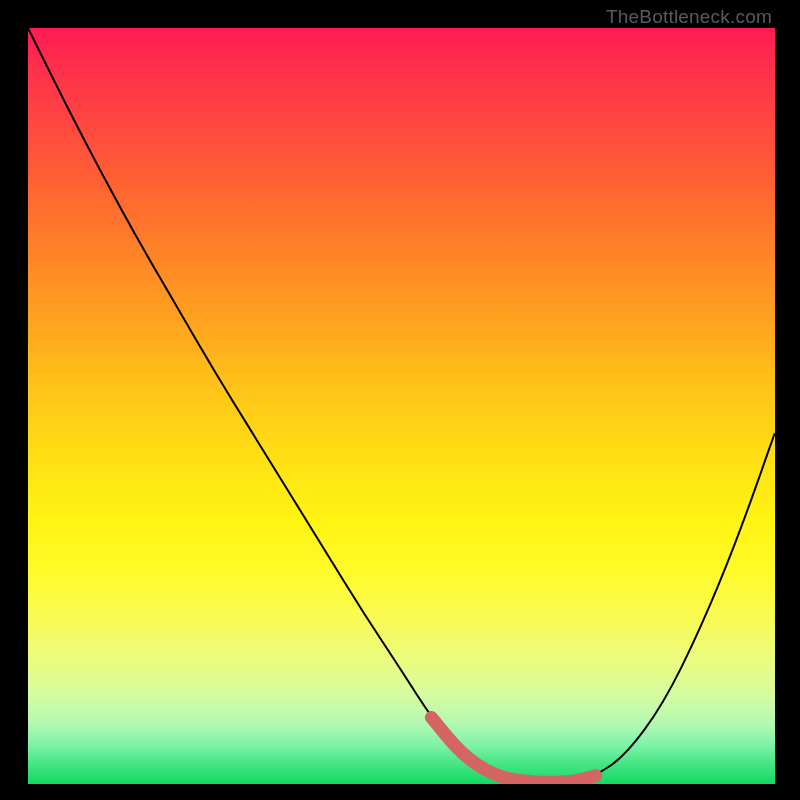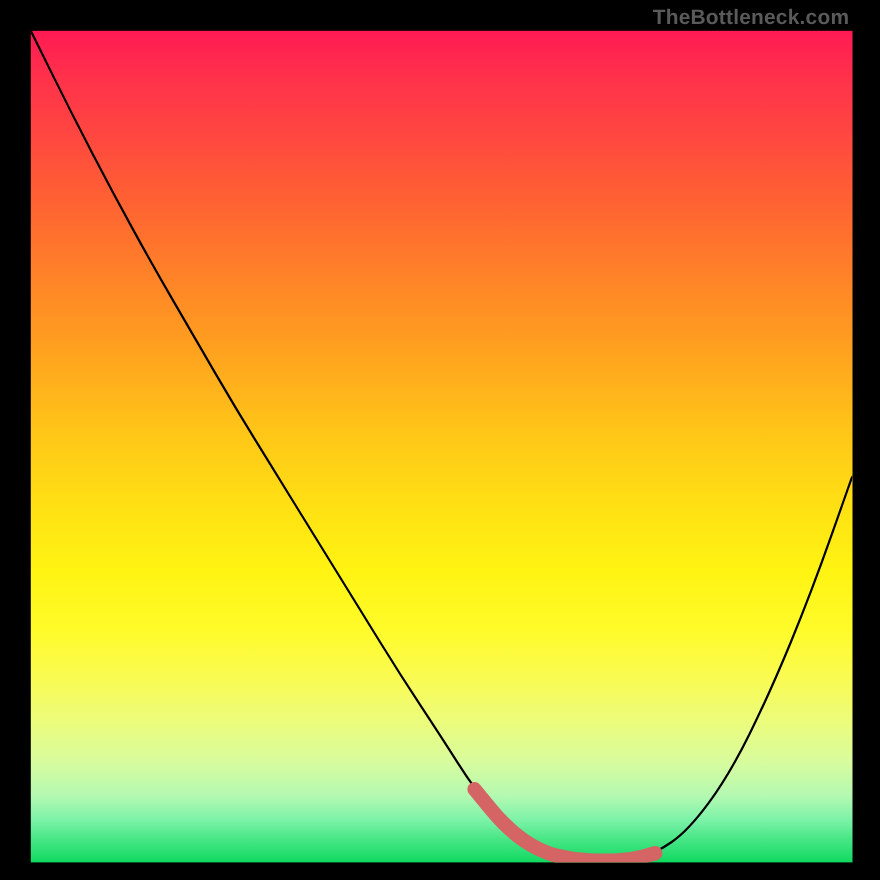--- a/index.html
+++ b/index.html
@@ -19,21 +19,21 @@
       #fffb2a 72%,
       #f9fb53 78%,
       #ecfc7b 83%,
       #d7fc9e 88%,
       #b4f9b2 92%,
       #7af2a7 95%,
       #4ce788 97%,
       #25de6f 99%,
       #0fd95f 100%);
     }
-    .watermark { position: absolute; top: 6px; right: 28px; color: #5a5a5a; font-size: 19px; font-weight: 700; letter-spacing: 0.2px; }
+    .watermark { position: absolute; top: 6px; right: 28px; color: #5a5a5a; font-size: 19px; font-weight: 400; letter-spacing: 0.2px; }
     .curve-svg { position: absolute; left: 28px; top: 28px; width: 747px; height: 756px; pointer-events: none; }
     .curve-path { fill: none; stroke: #000; stroke-width: 2; }
     .marker-path { fill: none; stroke: #d56464; stroke-width: 13; stroke-linecap: round; stroke-linejoin: round; }
   </style>
 </head>
 <body>
 
 <div class="container">
   <div class="plot-area">
     <div class="gradient-bg"></div>

